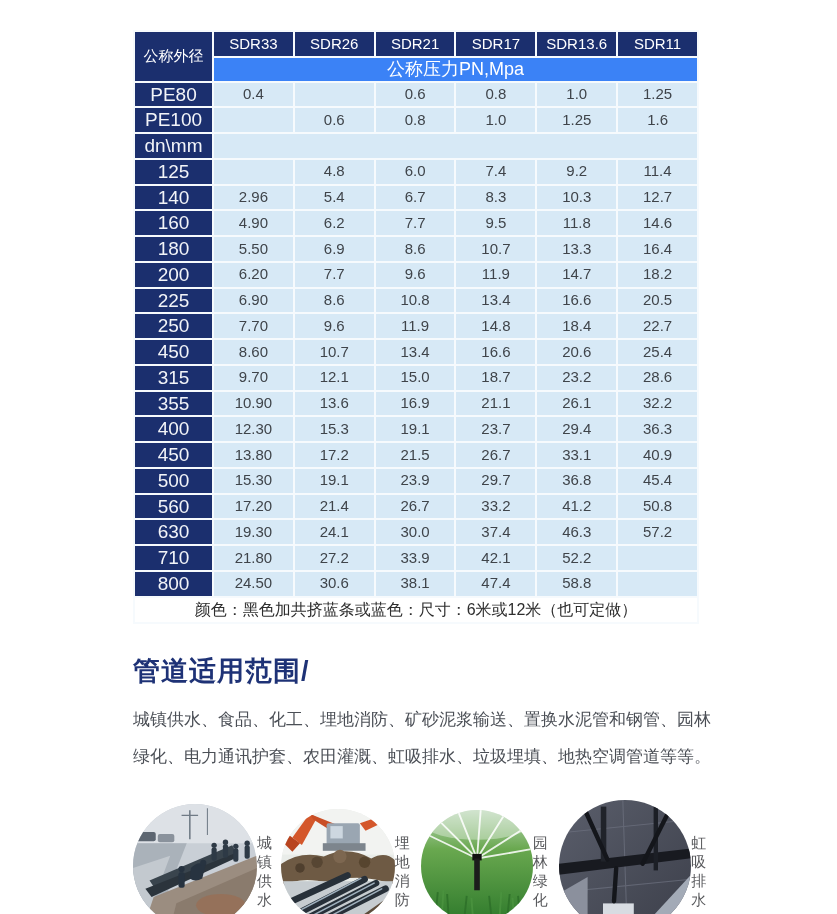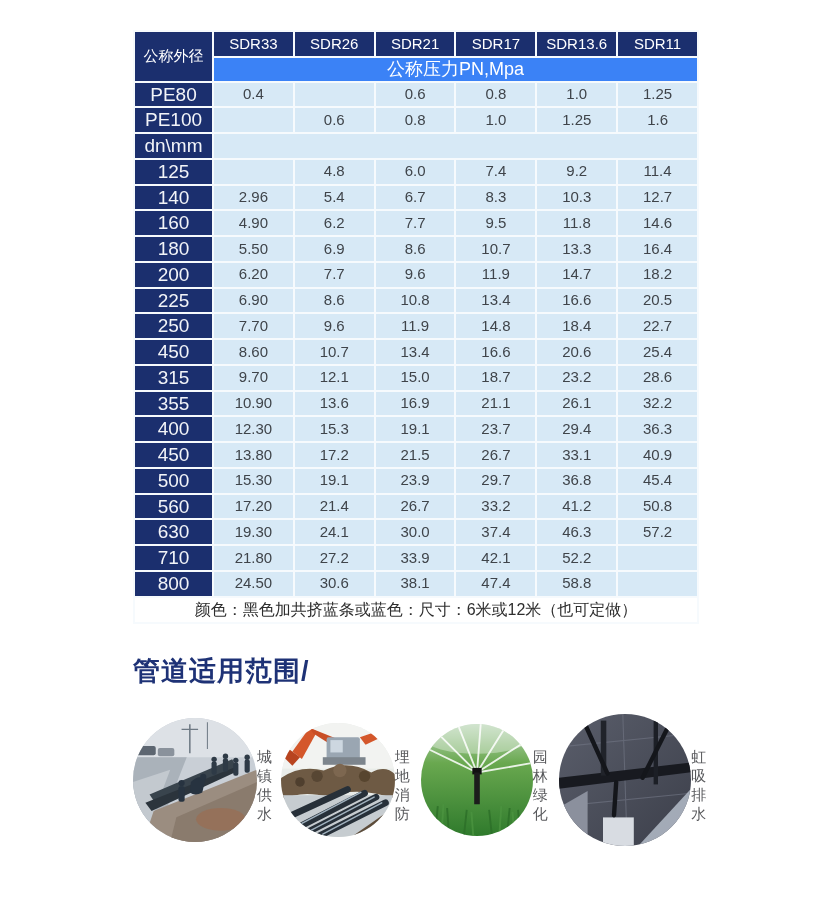--- a/index.html
+++ b/index.html
@@ -260,20 +260,21 @@
         </tr>
       </tbody>
     <tfoot>
       <tr>
         <td class="footnote" colspan="7">颜色：黑色加共挤蓝条或蓝色：尺寸：6米或12米（也可定做）</td>
       </tr>
     </tfoot>
   </table>
 
   <h2 class="section-title">管道适用范围/</h2>
+  <p class="section-body">城镇供水、食品、化工、埋地消防、矿砂泥浆输送、置换水泥管和钢管、园林绿化、电力通讯护套、农田灌溉、虹吸排水、垃圾埋填、地热空调管道等等。</p>
 
   <div class="apps">
 
     <figure>
       <div class="circle-wrap">
         <span class="circle">
           <svg viewBox="0 0 120 120">
             <rect width="120" height="120" fill="#c9cfd6"></rect>
             <rect width="120" height="38" fill="#dde1e6"></rect>
             <line x1="55" y1="6" x2="55" y2="34" stroke="#6f7a85" stroke-width="1.5"></line>

